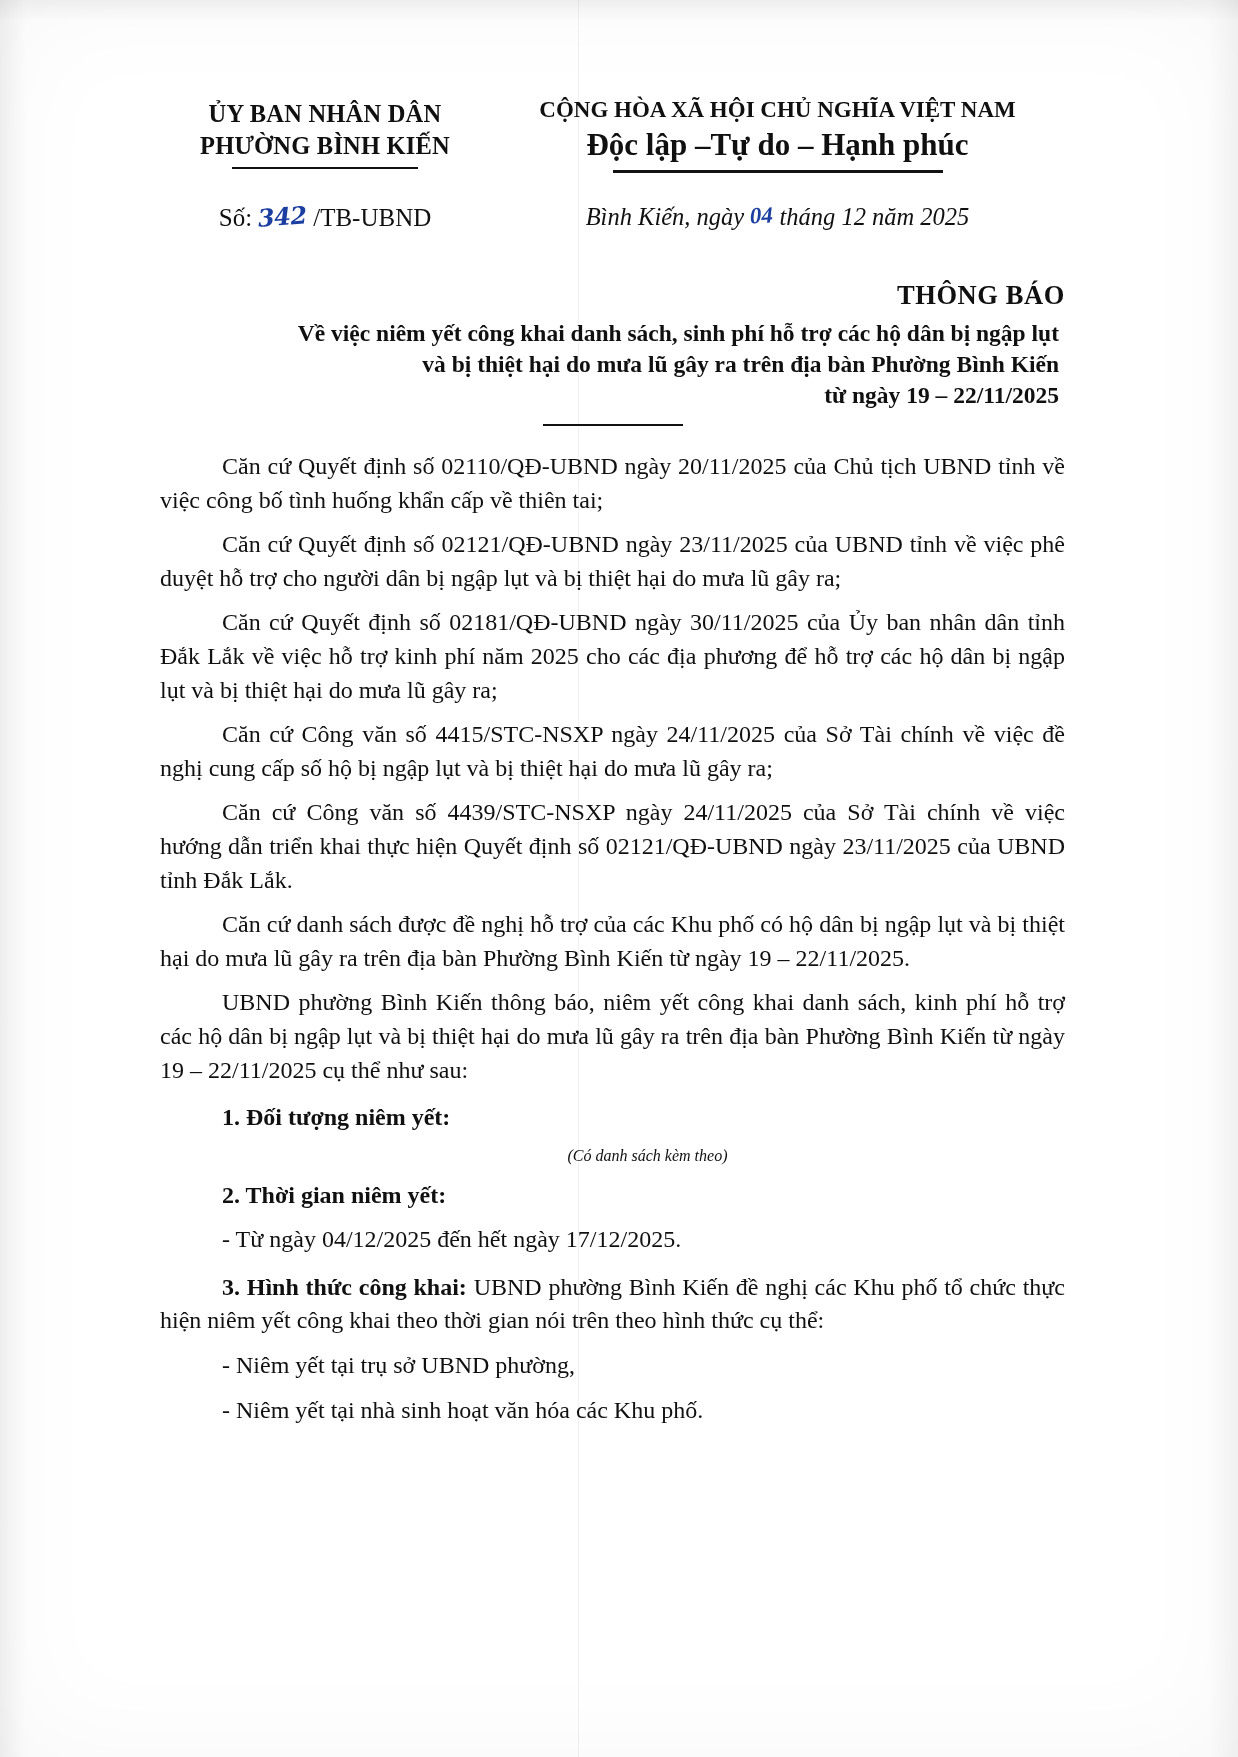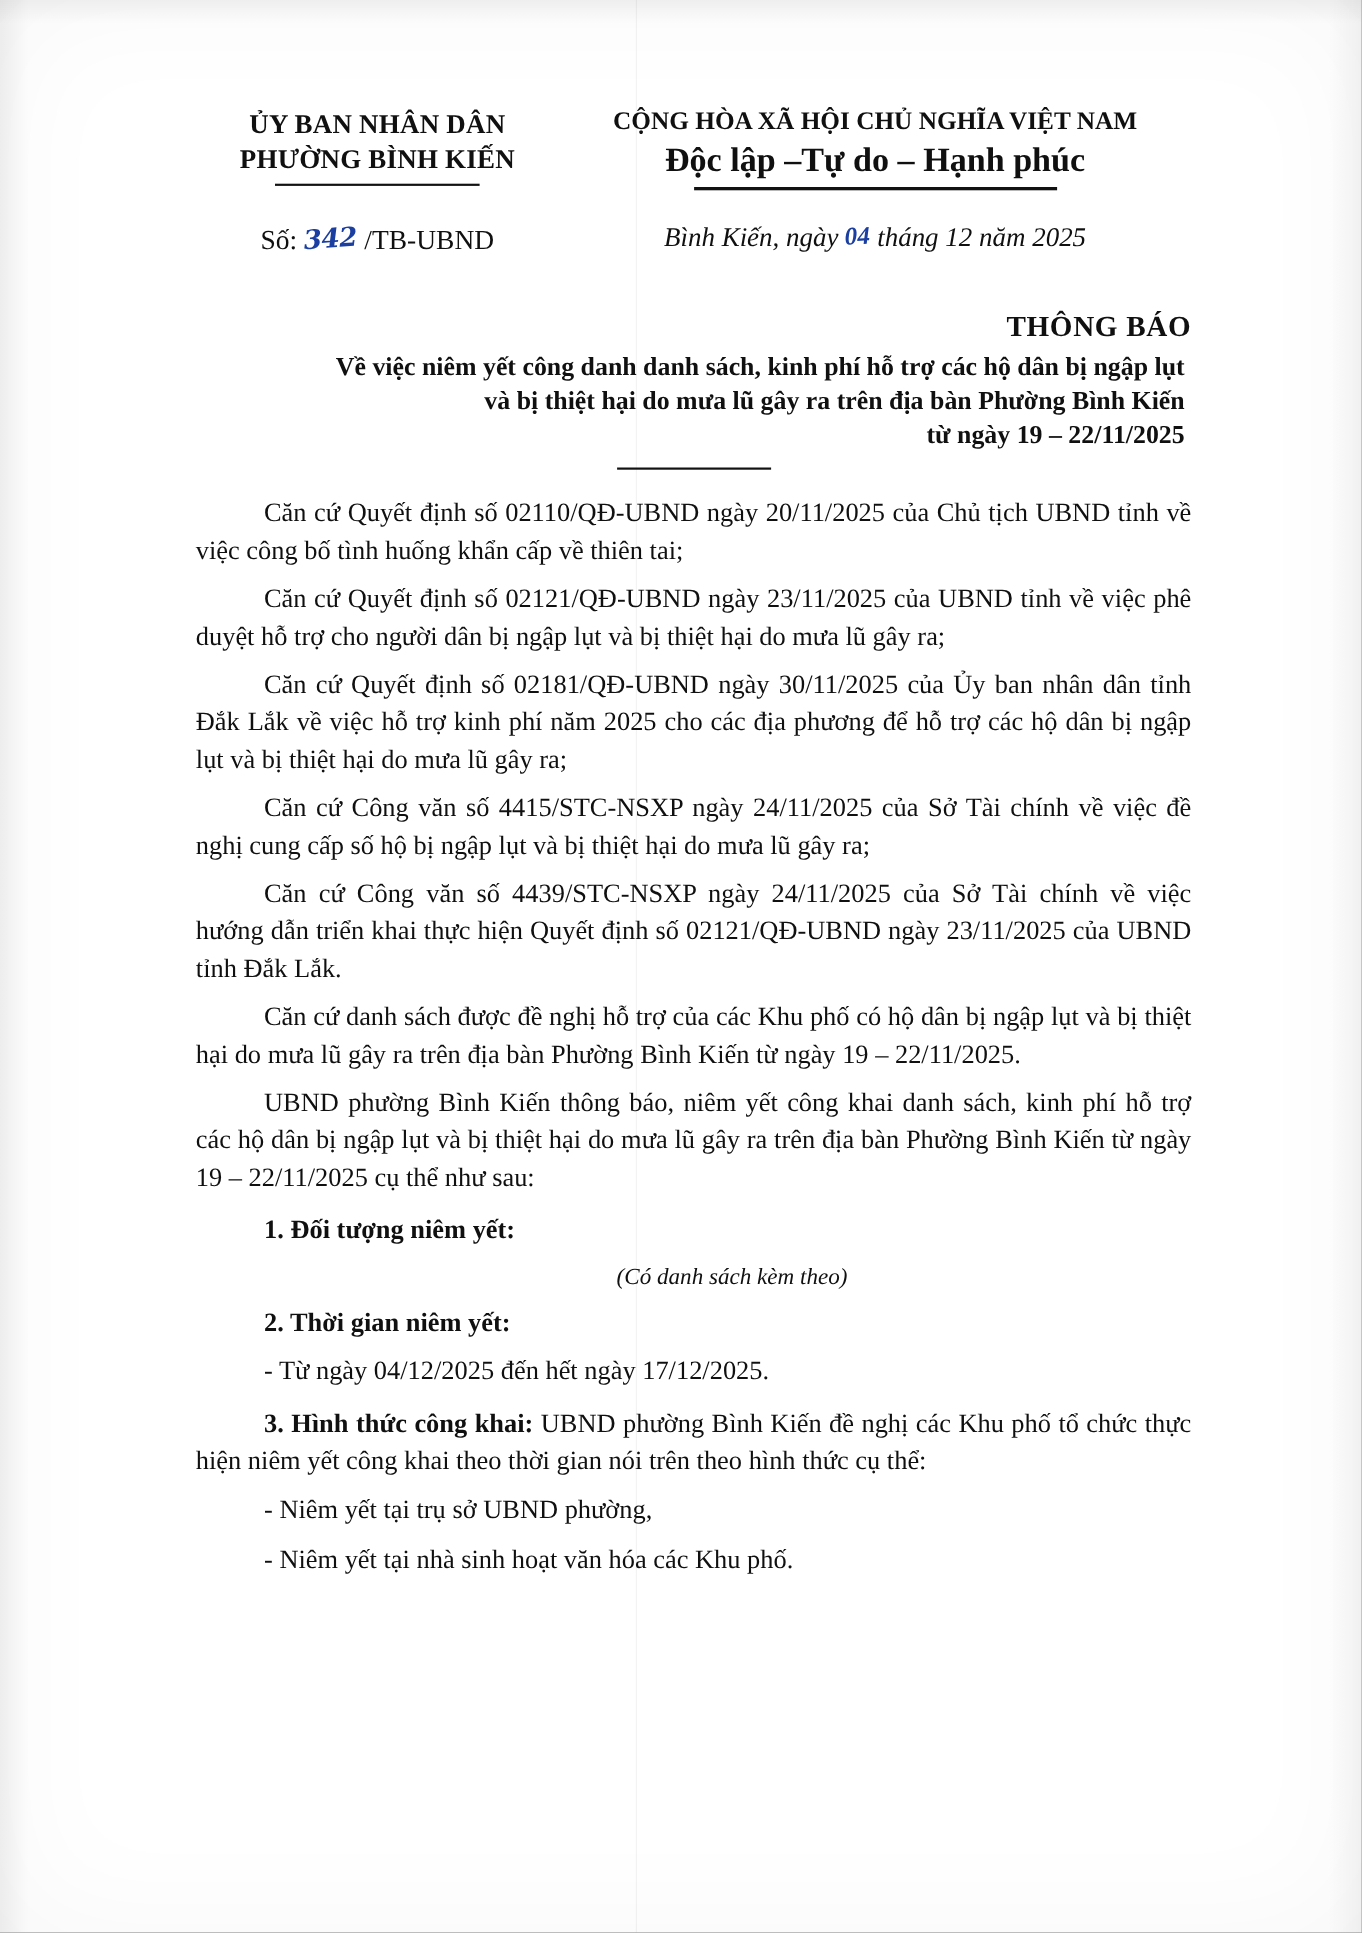--- a/index.html
+++ b/index.html
@@ -41,21 +41,21 @@
     pointer-events: none;
   }
   .scan-edge-right {
     position: absolute; top:0; right:0; width: 30px; height:100%;
     background: linear-gradient(to left, rgba(0,0,0,0.045), rgba(0,0,0,0));
     pointer-events: none;
   }
 
   .content {
     position: absolute;
-    left: 178px;
+    left: 160px;
     top: 96px;
     width: 905px;
   }
 
   
   .letterhead {
     display: flex;
     align-items: flex-start;
     justify-content: flex-start;
   }
@@ -190,21 +190,21 @@
   }
   p.section-mixed .lead { font-weight: bold; }
   p.dash-item {
     margin: 0 0 11px 0;
     font-size: 24px;
     line-height: 1.40;
     text-indent: 62px;
   }
   p.attach-note {
     margin: 12px 0 0 0;
-    font-size: 21px;
+    font-size: 16px;
     font-style: italic;
     text-align: center;
     text-indent: 0;
     padding-left: 70px;
   }
   .tight { margin-bottom: 6px; }
 </style>
 </head>
 <body>
 
@@ -241,21 +241,21 @@
         <span class="handwritten-date">04</span>
         <span>tháng</span>
         <span>12</span>
         <span>năm</span>
         <span>2025</span>
       </div>
     </div>
 
     <div class="title-block">
       <div class="doc-type">THÔNG BÁO</div>
-      <div class="doc-subject">Về việc niêm yết công danh danh sách, kinh phí hỗ trợ các hộ dân bị ngập lụt</div>
+      <div class="doc-subject">Về việc niêm yết công khai danh sách, sinh phí hỗ trợ các hộ dân bị ngập lụt</div>
       <div class="doc-subject" style="margin-top:0">và bị thiệt hại do mưa lũ gây ra trên địa bàn Phường Bình Kiến</div>
       <div class="doc-subject" style="margin-top:0">từ ngày 19 – 22/11/2025</div>
       <div class="title-underline"></div>
     </div>
 
     <div class="body-block">
 
       <p class="para">Căn cứ Quyết định số 02110/QĐ-UBND ngày 20/11/2025 của Chủ tịch UBND tỉnh về việc công bố tình huống khẩn cấp về thiên tai;</p>
       <p class="para">Căn cứ Quyết định số 02121/QĐ-UBND ngày 23/11/2025 của UBND tỉnh về việc phê duyệt hỗ trợ cho người dân bị ngập lụt và bị thiệt hại do mưa lũ gây ra;</p>
       <p class="para">Căn cứ Quyết định số 02181/QĐ-UBND ngày 30/11/2025 của Ủy ban nhân dân tỉnh Đắk Lắk về việc hỗ trợ kinh phí năm 2025 cho các địa phương để hỗ trợ các hộ dân bị ngập lụt và bị thiệt hại do mưa lũ gây ra;</p>

